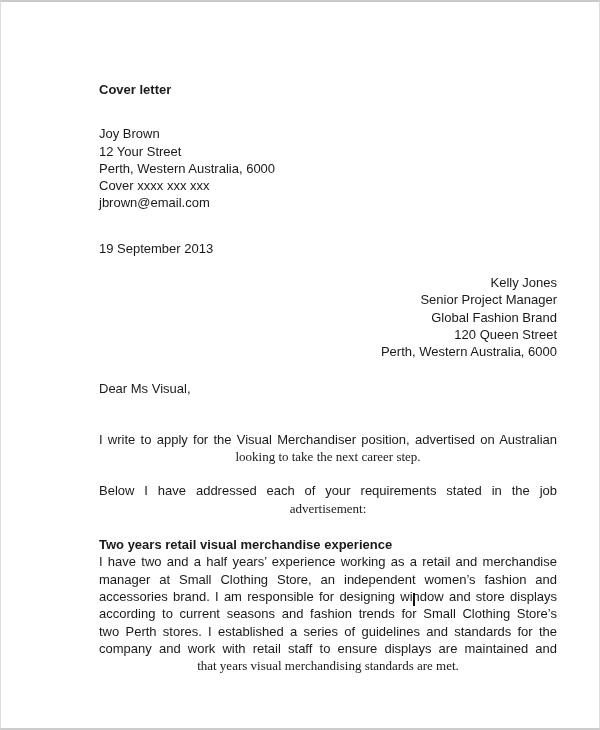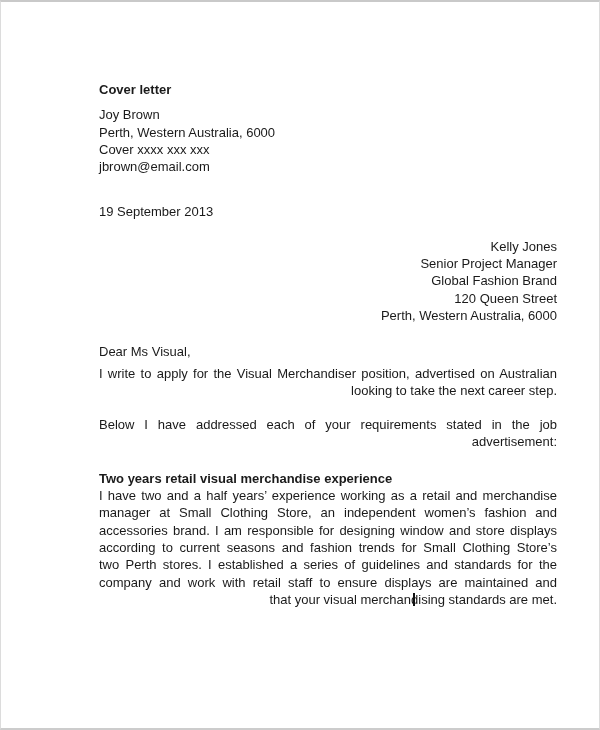--- a/index.html
+++ b/index.html
@@ -27,28 +27,28 @@
     padding-top: 79px;
     padding-left: 98px;
     width: 458px;
   }
   .line { white-space: normal; }
   .jline {
     text-align: justify;
     text-align-last: justify;
     -moz-text-align-last: justify;
   }
-  .lline { text-align: right; }
+  .lline { text-align: center; font-family: Liberation Serif, serif; }
   .bold { font-weight: bold; }
   .title-block { margin: 0; }
-  .sender-block { margin-top: 8px; }
+  .sender-block { margin-top: 27px; }
   .date-block { margin-top: 28px; }
   .recipient-block { margin-top: 17px; text-align: right; }
   .salutation-block { margin-top: 19px; }
-  .intro-block { margin-top: 4px; }
+  .intro-block { margin-top: 34px; }
   .requirements-block { margin-top: 17px; }
   .section-block { margin-top: 19px; }
   .text-cursor {
     position: absolute;
     left: 412px;
     top: 591px;
     width: 1.5px;
     height: 13px;
     background: #111111;
   }
@@ -58,20 +58,21 @@
 
 <div class="page">
   <div class="content">
 
     <div class="title-block">
       <div class="line bold">Cover letter</div>
     </div>
 
     <div class="sender-block">
       <div class="line">Joy Brown</div>
+      <div class="line">12 Your Street</div>
       <div class="line">Perth, Western Australia, 6000</div>
       <div class="line">Cover xxxx xxx xxx</div>
       <div class="line">jbrown@email.com</div>
     </div>
 
     <div class="date-block">
       <div class="line">19 September 2013</div>
     </div>
 
     <div class="recipient-block">
@@ -97,19 +98,19 @@
     </div>
 
     <div class="section-block">
       <div class="line bold">Two years retail visual merchandise experience</div>
       <div class="line jline">I have two and a half years’ experience working as a retail and merchandise</div>
       <div class="line jline">manager at Small Clothing Store, an independent women’s fashion and</div>
       <div class="line jline">accessories brand. I am responsible for designing window and store displays</div>
       <div class="line jline">according to current seasons and fashion trends for Small Clothing Store’s</div>
       <div class="line jline">two Perth stores. I established a series of guidelines and standards for the</div>
       <div class="line jline">company and work with retail staff to ensure displays are maintained and</div>
-      <div class="line lline">that your visual merchandising standards are met.</div>
+      <div class="line lline">that years visual merchandising standards are met.</div>
     </div>
 
   </div>
 
   <div class="text-cursor"></div>
 </div>
 
 </body></html>

